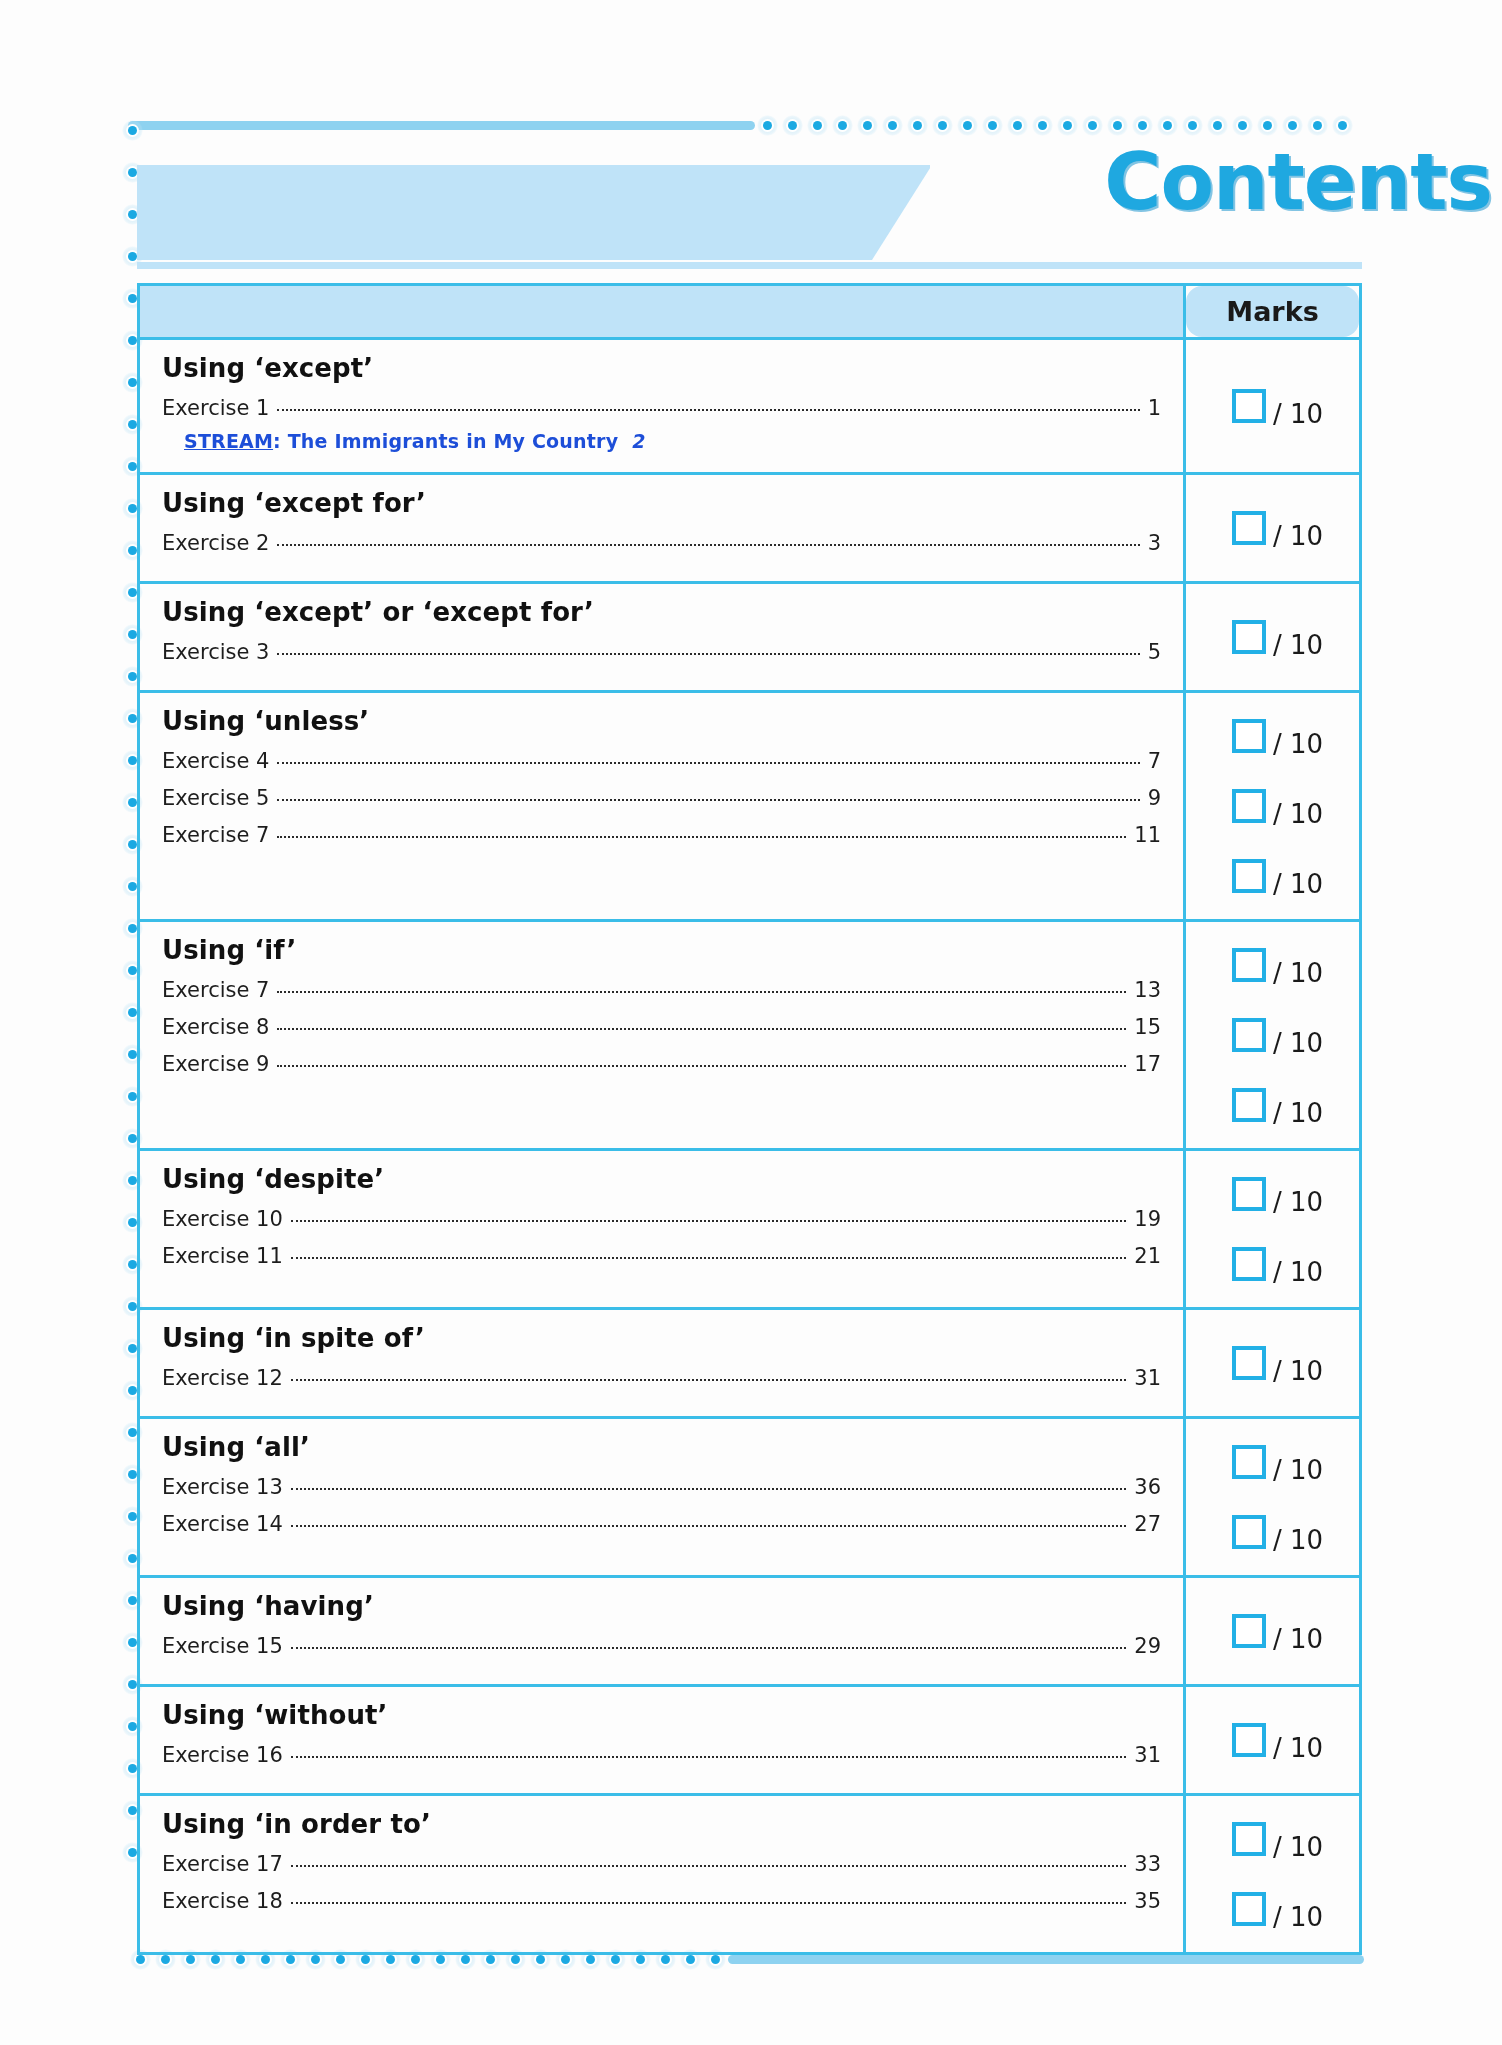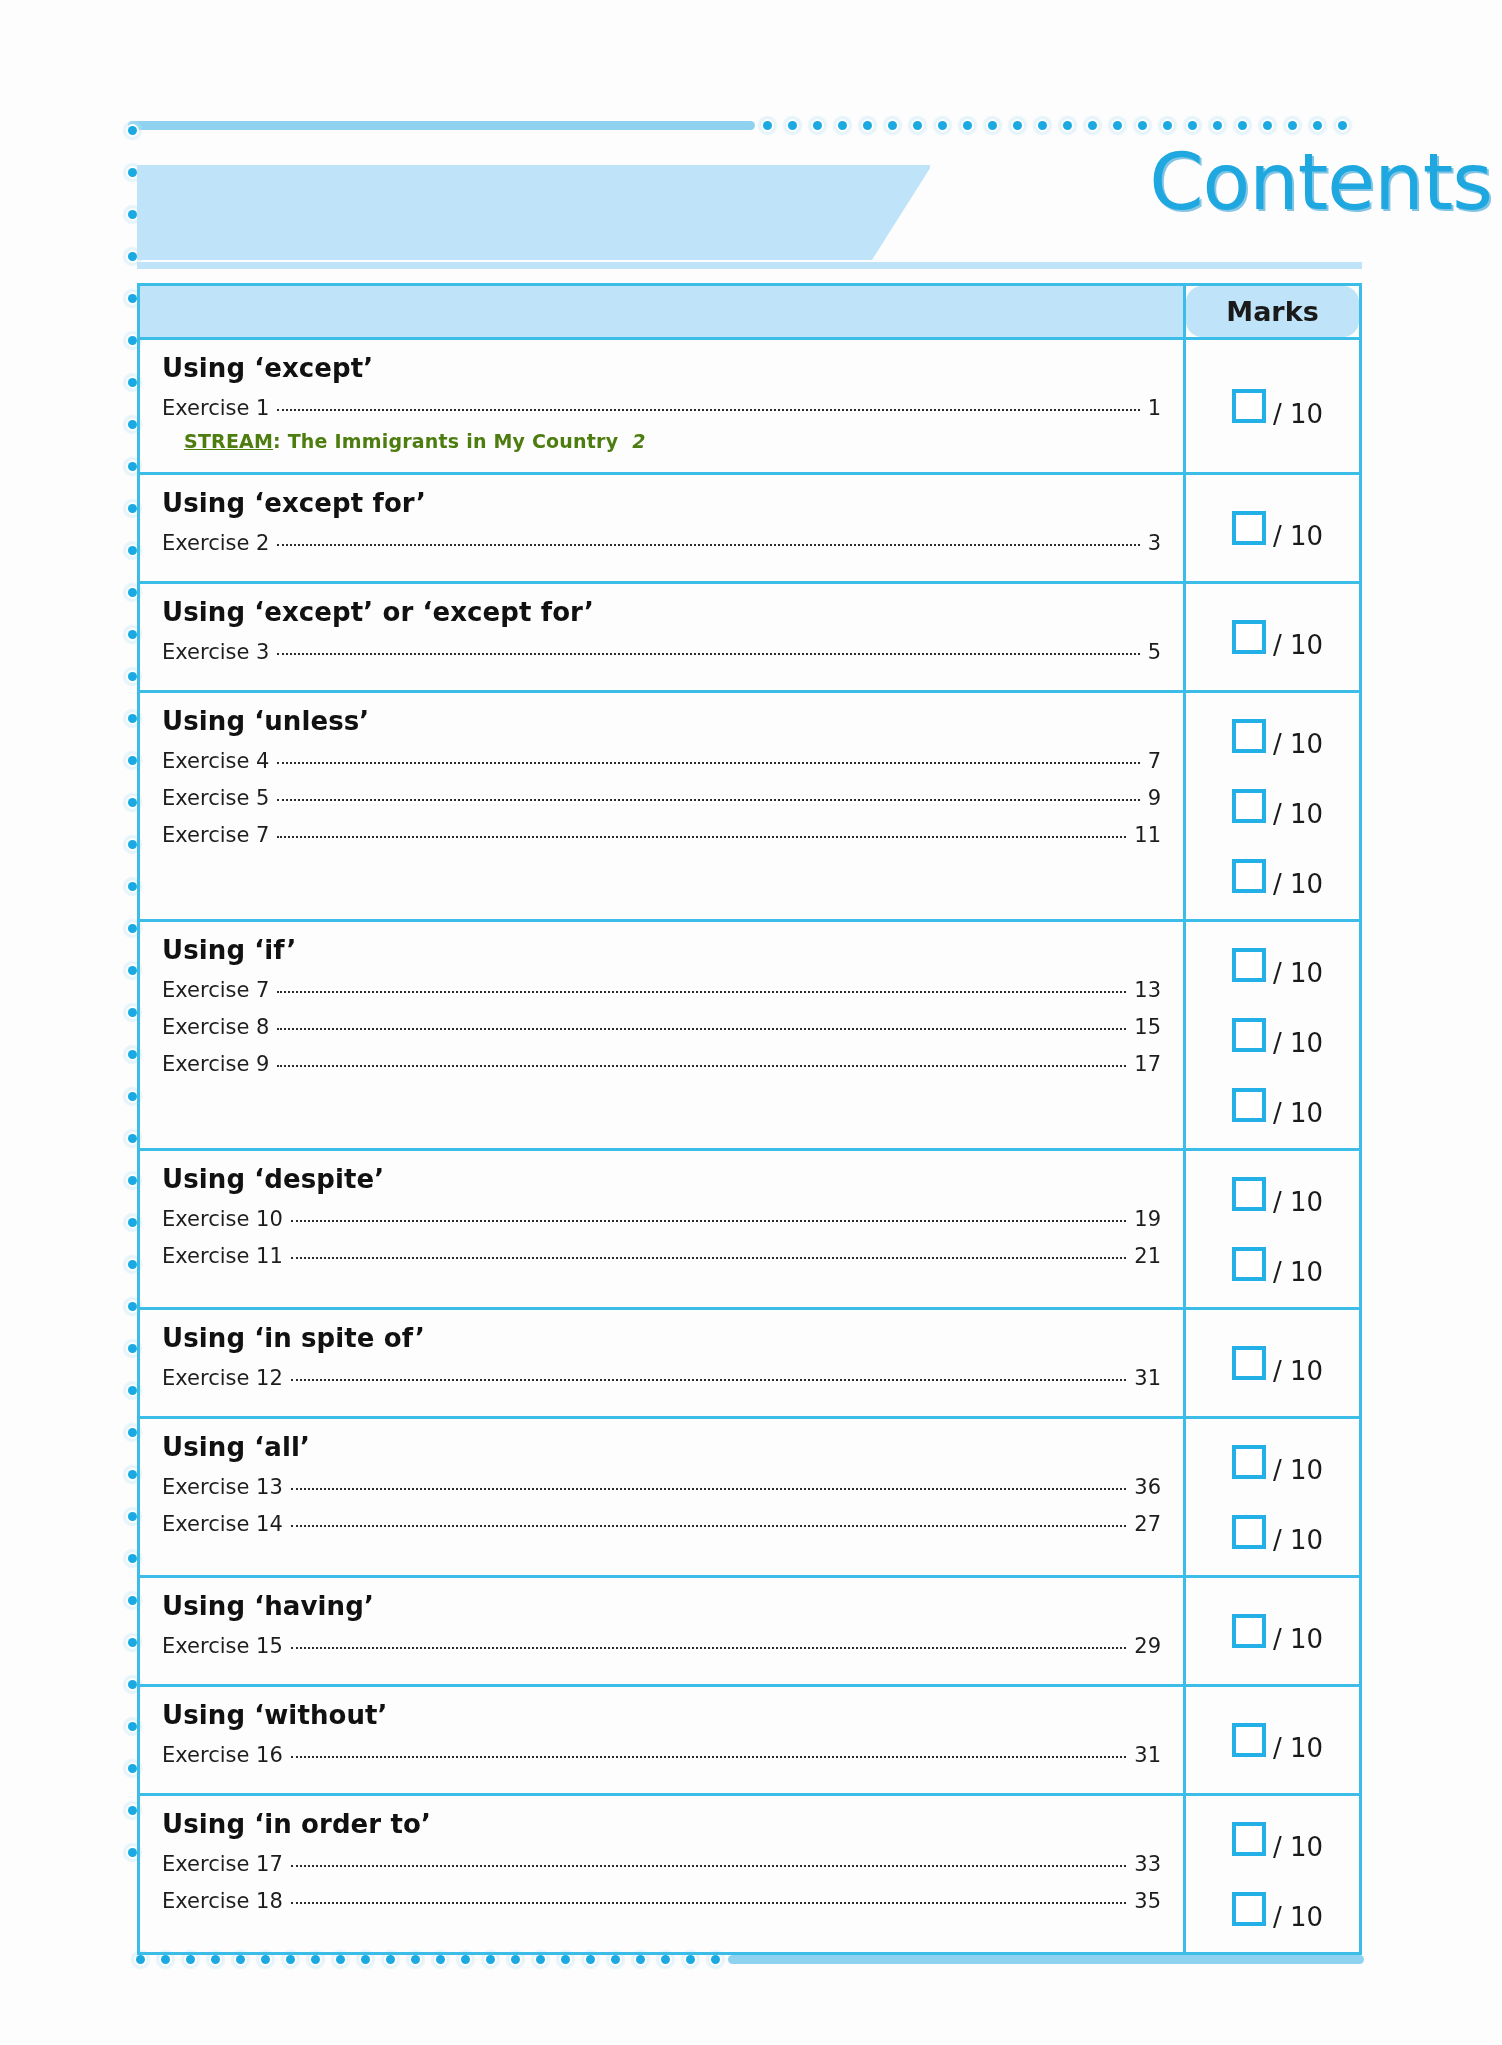--- a/index.html
+++ b/index.html
@@ -73,21 +73,21 @@
     clip-path: polygon(100% 0, 100% 100%, 0 100%);
   }
   .banner-cut {
     position: absolute; right: 0; top: 0;
     width: 432px; height: 100%;
     background: #fdfdfd;
   }
   .contents-title {
     position: absolute; right: 10px; top: 143px;
     font-family: "DejaVu Sans", sans-serif;
-    font-weight: normal;
+    font-weight: bold;
     font-size: 78px;
     letter-spacing: -1px;
     color: #1fa8e0;
     text-shadow: 2px 2px 0 rgba(30,150,205,.55);
     line-height: 1;
   }
   .banner-baseline {
     position: absolute; left: 137px; top: 262px;
     width: 1225px; height: 7px;
     background: #bfe3f8;
@@ -161,21 +161,21 @@
     position: relative;
     top: -4px;
     height: 1px;
   }
   .ex-page { white-space: nowrap; }
 
   .stream-line {
     font-family: "DejaVu Sans", sans-serif;
     font-size: 19px;
     font-weight: bold;
-    color: #4d7c0f;
+    color: #1d4ed8;
     margin: 6px 0 4px 22px;
     letter-spacing: .2px;
   }
   .stream-line .u { text-decoration: underline; }
   .stream-line .pg {
     font-style: italic;
     font-weight: bold;
     margin-left: 14px;
   }
 

